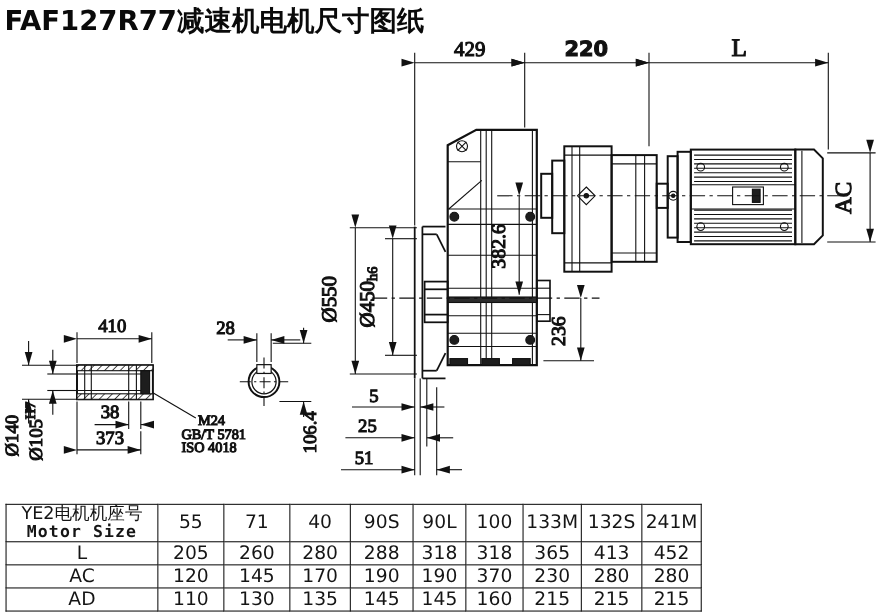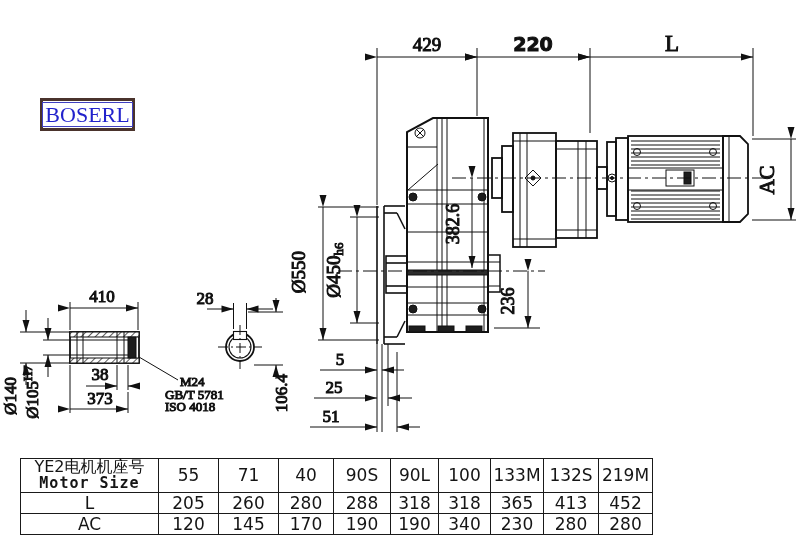--- a/index.html
+++ b/index.html
@@ -10,39 +10,37 @@
   .brandbox{position:absolute;left:40px;top:98px;width:89px;height:27px;border:3px solid #4a332c;
             background:#fff;display:flex;align-items:center;justify-content:center;}
   .brandbox .inner{border:1px solid #4040c0;padding:0 2px;line-height:23px;
             font-family:"Liberation Serif","DejaVu Serif",serif;font-size:22px;color:#2222cc;}
   svg{position:absolute;left:0;top:0;}
   svg text{font-family:"Liberation Serif","DejaVu Serif",serif;fill:#111;}
   .t17{font-size:17px;} .t18{font-size:18px;} .t19{font-size:19px;}
   .t21{font-size:21px;} .t23{font-size:23px;} .t13{font-size:13px;}
   .bold-sans{font-family:"DejaVu Sans","Liberation Sans",sans-serif;font-weight:bold;font-size:19px;}
   
-  .dimtable{position:absolute;left:20px;top:458px;border-collapse:collapse;table-layout:fixed;
+  .dimtable{position:absolute;left:5px;top:458px;border-collapse:collapse;table-layout:fixed;
             background:#fff;}
   .dimtable td{border:1.5px solid #1a1a1a;text-align:center;vertical-align:middle;
             font-size:17px;padding:0;color:#151515;}
   .dimtable .hrow td{height:32px;}
   .dimtable .drow td{height:20px;}
   .hc{line-height:1.05;}
   .hc .cn{font-size:16px;}
   .hc .en{font-size:15px;font-family:"DejaVu Sans Mono","Liberation Mono",monospace;letter-spacing:1px;font-weight:bold;}
 </style>
 </head>
 <body>
 
 <div id="stage">
 
-
-  <div class="brandbox">
-    <span class="inner">BOSERL</span>
-  </div>
+  <div class="title">FAF127R77减速机电机尺寸图纸</div>
+
 
   <svg width="800" height="460" viewBox="0 0 800 460">
     <defs>
       <marker id="arr" markerUnits="userSpaceOnUse" markerWidth="14" markerHeight="10" refX="12.5" refY="4.5" orient="auto">
         <path d="M0.5,1 L12.5,4.5 L0.5,8 Z" fill="#111"></path>
       </marker>
       <pattern id="hatch" width="5" height="5" patternUnits="userSpaceOnUse" patternTransform="rotate(45)">
         <rect width="5" height="5" fill="#fff"></rect>
         <line x1="0" y1="0" x2="0" y2="5" stroke="#333" stroke-width="1.6"></line>
       </pattern>
@@ -299,42 +297,54 @@
         </div>
       </td>
       <td>55</td>
       <td>71</td>
       <td>40</td>
       <td>90S</td>
       <td>90L</td>
       <td>100</td>
       <td>133M</td>
       <td>132S</td>
-      <td>219M</td>
+      <td>241M</td>
     </tr>
     <tr class="drow">
       <td>L</td>
       <td>205</td>
       <td>260</td>
       <td>280</td>
       <td>288</td>
       <td>318</td>
       <td>318</td>
       <td>365</td>
       <td>413</td>
       <td>452</td>
     </tr>
     <tr class="drow">
       <td>AC</td>
       <td>120</td>
       <td>145</td>
       <td>170</td>
       <td>190</td>
       <td>190</td>
-      <td>340</td>
+      <td>370</td>
       <td>230</td>
       <td>280</td>
       <td>280</td>
     </tr>
+    <tr class="drow">
+      <td>AD</td>
+      <td>110</td>
+      <td>130</td>
+      <td>135</td>
+      <td>145</td>
+      <td>145</td>
+      <td>160</td>
+      <td>215</td>
+      <td>215</td>
+      <td>215</td>
+    </tr>
   </tbody>
     </table>
 
 </div>
 
 </body></html>

